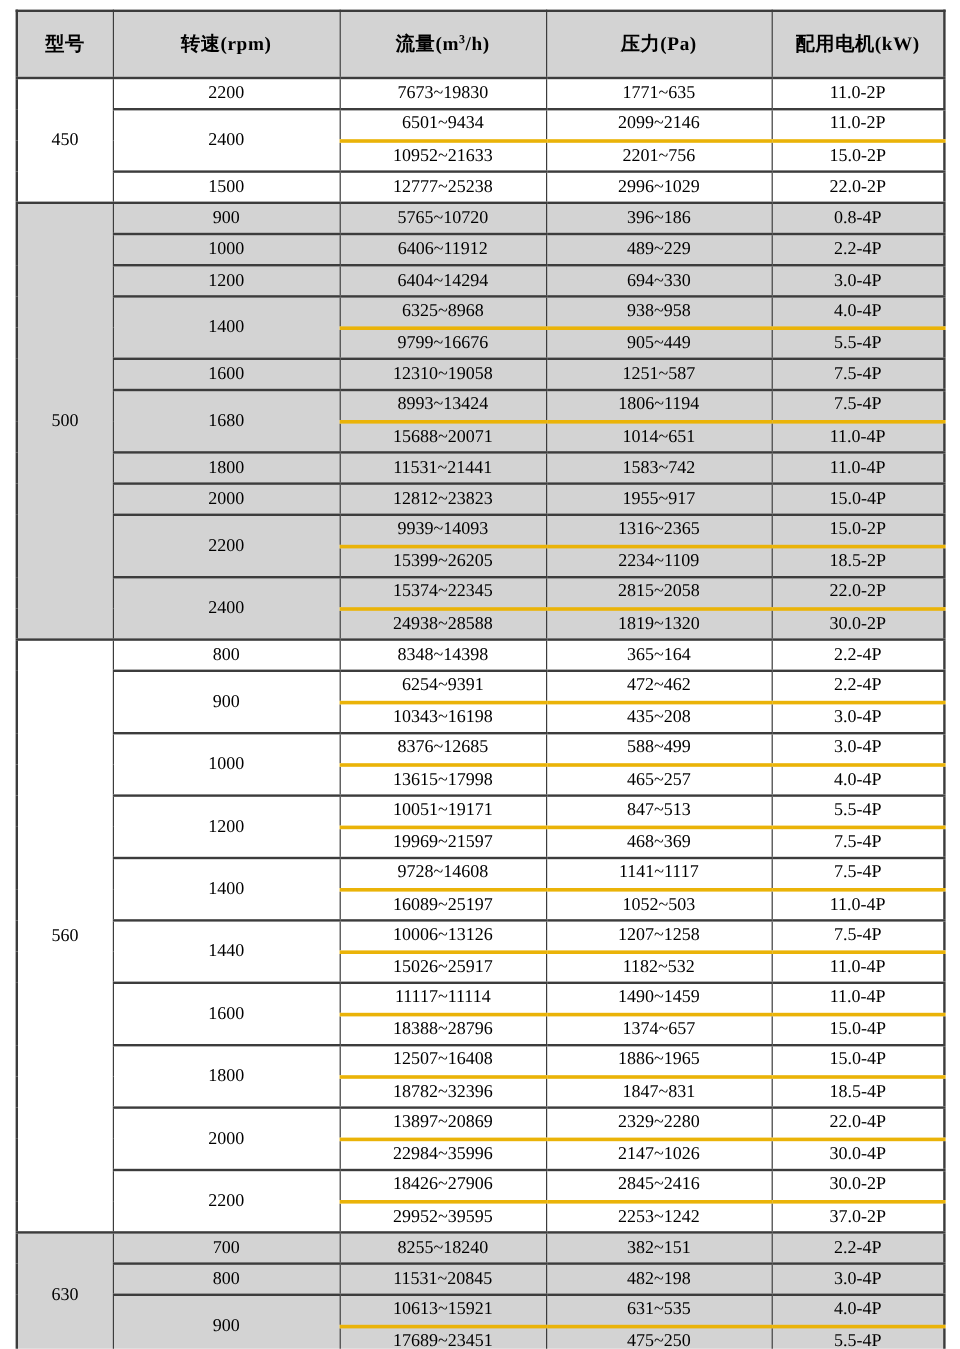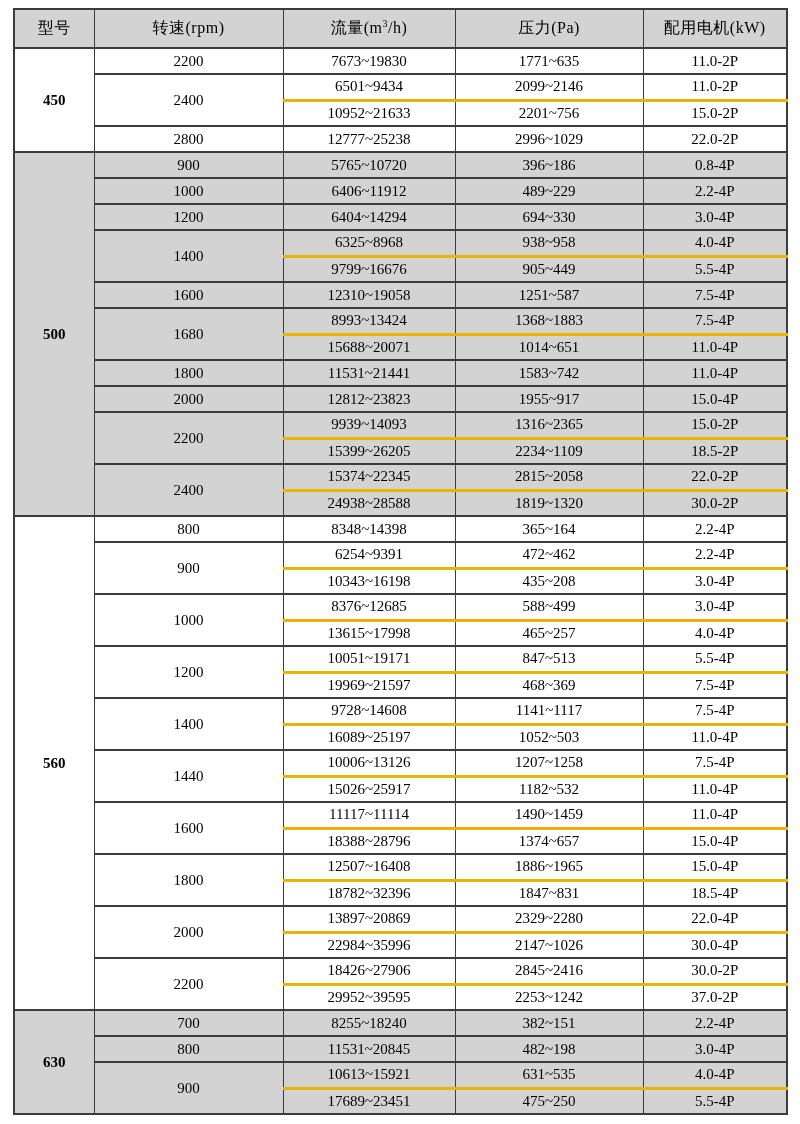--- a/index.html
+++ b/index.html
@@ -10,23 +10,23 @@
     font-family: "Liberation Serif", "DejaVu Serif", serif;
   }
   .page { padding: 8px 0 0 13px; }
   table.spec-table {
     border-collapse: collapse;
     table-layout: fixed;
     width: 773px;
     border: 2px solid #3c3c3c;
   }
   table.spec-table th {
-    height: 39px;
+    height: 56px;
     background: #d3d3d3;
-    font-weight: normal;
+    font-weight: bold;
     font-size: 16px;
     text-align: center;
     vertical-align: middle;
     border-left: 1px solid #3c3c3c;
     border-right: 1px solid #3c3c3c;
     border-bottom: 2px solid #3c3c3c;
     letter-spacing: 0.5px;
   }
   table.spec-table td {
     height: 26px;
@@ -34,21 +34,21 @@
     text-align: center;
     vertical-align: middle;
     padding: 0;
     border-left: 1px solid #3c3c3c;
     border-right: 1px solid #3c3c3c;
     background: #ffffff;
   }
   tr.shaded td { background: #d3d3d3; }
   tr.group-start > td { border-top: 2px solid #3c3c3c; }
   tr.sub-row > td { border-top: 3px solid #eab308; }
-  td.model-cell { font-size: 15px; font-weight: bold; }
+  td.model-cell { font-size: 15px; }
   sup { font-size: 10px; vertical-align: super; line-height: 0; }
 </style>
 </head>
 <body>
 
 <div class="page">
   <table class="spec-table">
     <colgroup>
       <col style="width:80px">
       <col style="width:189px">
@@ -78,21 +78,21 @@
           <td>6501~9434</td>
           <td>2099~2146</td>
           <td>11.0-2P</td>
         </tr>
         <tr class="sub-row">
           <td>10952~21633</td>
           <td>2201~756</td>
           <td>15.0-2P</td>
         </tr>
         <tr class="group-start">
-          <td rowspan="1" class="rpm-cell">2800</td>
+          <td rowspan="1" class="rpm-cell">1500</td>
           <td>12777~25238</td>
           <td>2996~1029</td>
           <td>22.0-2P</td>
         </tr>
         <tr class="shaded group-start">
           <td rowspan="14" class="model-cell">500</td>
           <td rowspan="1" class="rpm-cell">900</td>
           <td>5765~10720</td>
           <td>396~186</td>
           <td>0.8-4P</td>
@@ -122,21 +122,21 @@
         </tr>
         <tr class="shaded group-start">
           <td rowspan="1" class="rpm-cell">1600</td>
           <td>12310~19058</td>
           <td>1251~587</td>
           <td>7.5-4P</td>
         </tr>
         <tr class="shaded group-start">
           <td rowspan="2" class="rpm-cell">1680</td>
           <td>8993~13424</td>
-          <td>1368~1883</td>
+          <td>1806~1194</td>
           <td>7.5-4P</td>
         </tr>
         <tr class="shaded sub-row">
           <td>15688~20071</td>
           <td>1014~651</td>
           <td>11.0-4P</td>
         </tr>
         <tr class="shaded group-start">
           <td rowspan="1" class="rpm-cell">1800</td>
           <td>11531~21441</td>

